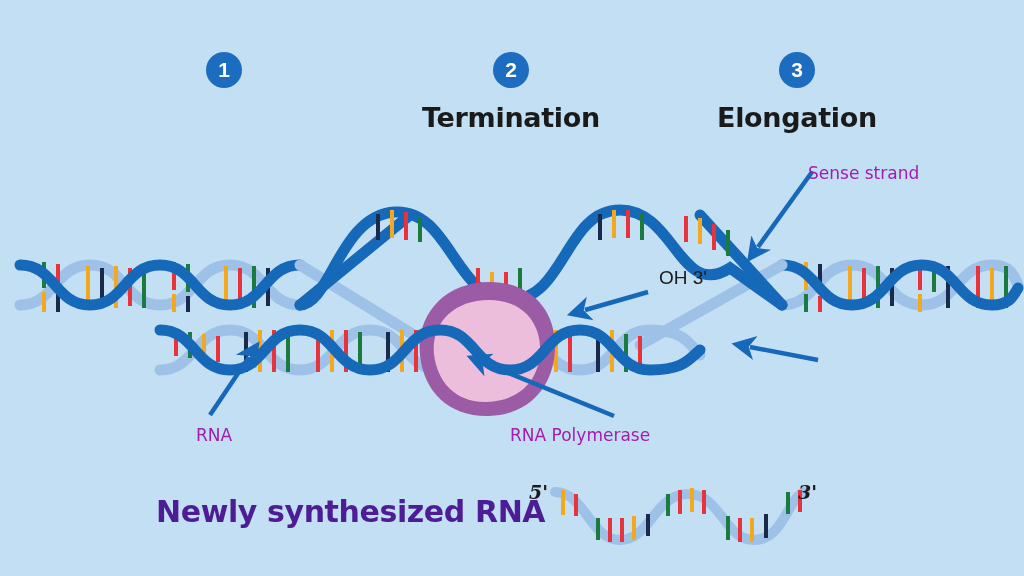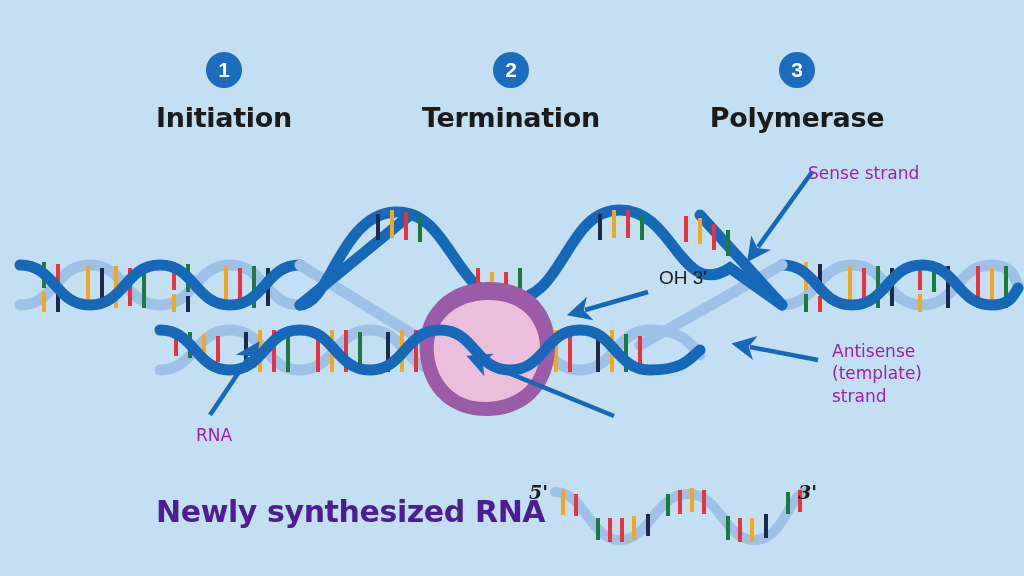--- a/index.html
+++ b/index.html
@@ -226,41 +226,38 @@
       <line x1="812" y1="172" x2="758" y2="247"></line>
       <line x1="648" y1="292" x2="585" y2="310"></line>
       <line x1="818" y1="360" x2="750" y2="347"></line>
       <line x1="210" y1="415" x2="249" y2="357"></line>
       <line x1="614" y1="416" x2="484" y2="363"></line>
     </g>
   </svg>
 
   <div class="step" style="left:124px;top:52px;">
     <div class="badge">1</div>
-    <div class="step-title">Initiation</div>
   </div>
   <div class="step" style="left:411px;top:52px;">
     <div class="badge">2</div>
     <div class="step-title">Termination</div>
   </div>
   <div class="step" style="left:697px;top:52px;">
     <div class="badge">3</div>
-    <div class="step-title">Polymerase</div>
+    <div class="step-title">Elongation</div>
   </div>
 
   <div class="lbl" style="left:808px;top:162px;">Sense strand</div>
 
   <div class="lbl-mono" style="left:659px;top:267px;">OH 3'</div>
 
-  <div class="lbl" style="left:832px;top:340px;">Antisense
-(template)
-strand</div>
 
   <div class="lbl" style="left:196px;top:424px;">RNA</div>
 
+  <div class="lbl" style="left:510px;top:424px;">RNA Polymerase</div>
 
   <div class="big-label" style="left:156px;top:494px;">Newly synthesized RNA</div>
 
   <div class="tick-label" style="left:529px;top:481px;">5'</div>
 
   <div class="tick-label" style="left:798px;top:481px;">3'</div>
 
 </div>
 
 </body></html>

